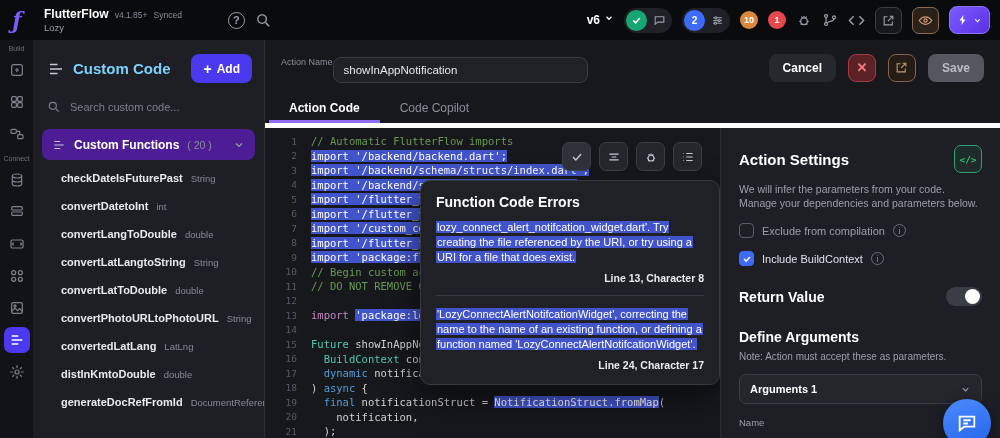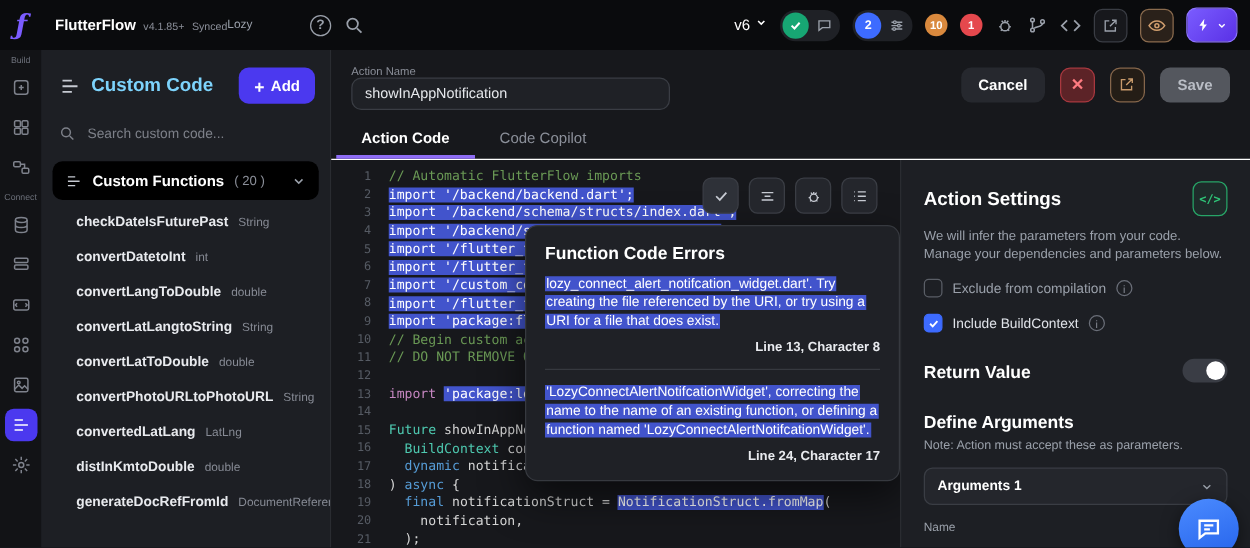--- a/index.html
+++ b/index.html
@@ -6,29 +6,29 @@
   html,body{width:1000px;height:438px;overflow:hidden;background:#17181c;
     font-family:"Liberation Sans",sans-serif;color:#e6e8ec;-webkit-font-smoothing:antialiased}
   .app{position:relative;width:1000px;height:438px;overflow:hidden}
   svg{display:block}
 
   
   .topbar{position:absolute;top:0;left:0;right:0;height:40px;background:#0a0b0d;
     display:flex;align-items:center;gap:10px;padding-right:10px;z-index:20}
   .logo{width:34px;height:40px;display:flex;align-items:center;justify-content:center;
     color:#7b5cff;font-size:22px;font-weight:bold;font-family:"DejaVu Serif",serif;font-style:italic}
-  .app-info{display:flex;justify-content:center;margin-right:36px}
+  .app-info{display:flex;flex-direction:column;justify-content:center;margin-right:36px}
   .app-info .row1{display:flex;align-items:baseline;gap:6px}
   .app-name{font-size:12px;font-weight:bold;color:#fff}
   .app-ver,.app-sync{font-size:8.5px;color:#8b8f99}
   .proj{font-size:9.5px;color:#9aa0aa;margin-top:1px}
   .tb-help{width:17px;height:17px;border:1.5px solid #9aa0aa;border-radius:50%;
     display:flex;align-items:center;justify-content:center;font-size:11px;color:#9aa0aa;font-weight:bold}
   .tb-ic{color:#9aa0aa}
-  .ver{display:flex;align-items:flex-start;gap:4px;font-size:12px;font-weight:normal;color:#fff;margin-left:auto}
+  .ver{display:flex;align-items:flex-start;gap:4px;font-size:12px;font-weight:bold;color:#fff;margin-left:auto}
   .pill{display:flex;align-items:center;background:#1f2126;border-radius:14px;padding:2px;gap:2px}
   .circ{width:21px;height:21px;border-radius:50%;display:flex;align-items:center;justify-content:center;
     font-size:10px;font-weight:bold;color:#fff}
   .circ.green{background:#17a673}
   .circ.ghost{color:#9aa0aa}
   .circ.blue{background:#3d6bff}
   .mini{width:18px;height:18px;border-radius:50%;font-size:9px;font-weight:bold;color:#fff;
     display:flex;align-items:center;justify-content:center}
   .mini.orange{background:#d9893d}
   .mini.red{background:#e5484d}
@@ -48,44 +48,44 @@
 
   
   .panel2{position:absolute;top:40px;left:33px;width:232px;bottom:0;background:#1d1f24;
     border-right:1px solid #2a2c31;overflow:hidden}
   .p2-head{display:flex;align-items:center;padding:14px 12px 8px 14px;gap:8px}
   .p2-title{font-size:15px;font-weight:bold;color:#7dd3fc}
   .add-btn{margin-left:auto;height:29px;padding:0 12px;background:#4b39ef;border-radius:8px;
     color:#fff;font-size:12px;font-weight:bold;display:flex;align-items:center;gap:5px;border:none;cursor:pointer}
   .add-plus{font-size:14px;font-weight:bold}
   .p2-search{display:flex;align-items:center;gap:9px;padding:9px 14px;color:#7d8089;font-size:11px}
-  .p2-section{margin:6px 9px 4px;background:#000000;border-radius:8px;height:31px;
+  .p2-section{margin:6px 9px 4px;background:#4c1d95;border-radius:8px;height:31px;
     display:flex;align-items:center;padding:0 10px;gap:8px}
   .p2-sec-title{font-size:12px;font-weight:bold;color:#fff}
   .p2-sec-count{font-size:10.5px;color:#8b8f99}
   .p2-sec-chev{margin-left:auto;color:#9aa0aa}
   .fn-row{display:flex;align-items:baseline;gap:8px;padding:8px 10px 8px 28px;cursor:pointer;white-space:nowrap}
   .fn-name{font-size:11px;font-weight:bold;color:#e8eaee}
   .fn-type{font-size:9.5px;color:#878b95}
 
   
   .content{position:absolute;top:40px;left:265px;right:0;bottom:0;background:#17181c}
   .action-row{height:55px;display:flex;align-items:center;padding:0 16px}
-  .an-block{display:flex;flex-direction:column;gap:0;margin-top:4px}
+  .an-block{display:flex;flex-direction:row;gap:0;margin-top:4px}
   .an-label{font-size:9px;color:#8b8f99}
   .an-input{width:255px;height:26px;background:#1f2126;border:1px solid #3a3d44;border-radius:8px;
     color:#e6e8ec;font-size:11.5px;padding:0 10px;font-family:"Liberation Sans",sans-serif}
   .hdr-btns{margin-left:auto;display:flex;align-items:center;gap:12px}
   .btn{height:28px;border:none;border-radius:8px;font-size:12px;font-weight:bold;cursor:pointer;
     display:flex;align-items:center;justify-content:center}
   .btn.cancel{background:#26282e;color:#fff;padding:0 14px}
   .btn.close{width:28px;background:#5c2327;border:1px solid #a8383f;color:#ff7b81;font-size:13px}
   .btn.export{width:28px;background:#241d16;border:1px solid #85664b;color:#c89a6b}
   .btn.save{background:#54575e;color:#b9bdc5;padding:0 14px}
-  .tab-row{height:33px;border-bottom:1px solid #ffffff;display:flex;padding-left:4px}
+  .tab-row{height:33px;border-bottom:5px solid #ffffff;display:flex;padding-left:4px}
   .tab{padding:0 20px;display:flex;align-items:center;font-size:12px;color:#8b8f99;cursor:pointer;
     border-bottom:3px solid transparent}
   .tab.active{color:#fff;font-weight:bold;border-bottom-color:#8f6df5}
 
   
   .body{position:absolute;top:88px;left:0;right:0;bottom:0;display:flex}
   .editor{flex:1;position:relative;overflow:hidden;padding-top:6px}
   .code-line{display:flex;height:14.5px;align-items:center;white-space:pre;
     font-family:"DejaVu Sans Mono",monospace;font-size:10.5px}
   .ln{width:46px;text-align:right;padding-right:14px;color:#565b64;font-size:9.5px;flex:none;

